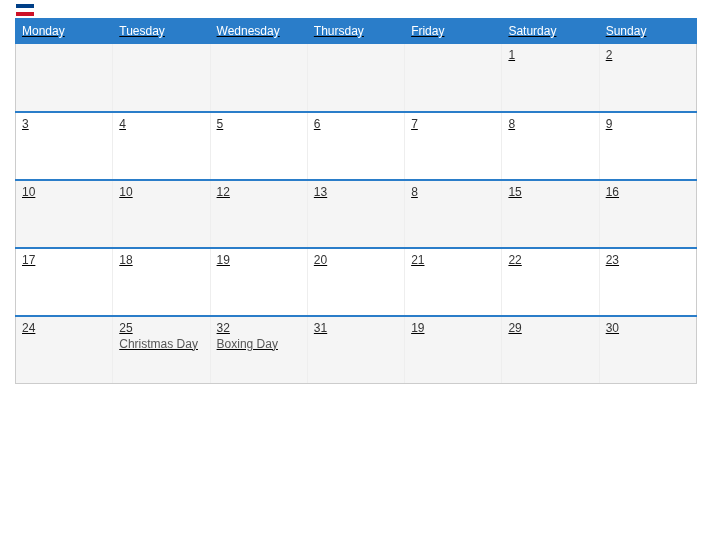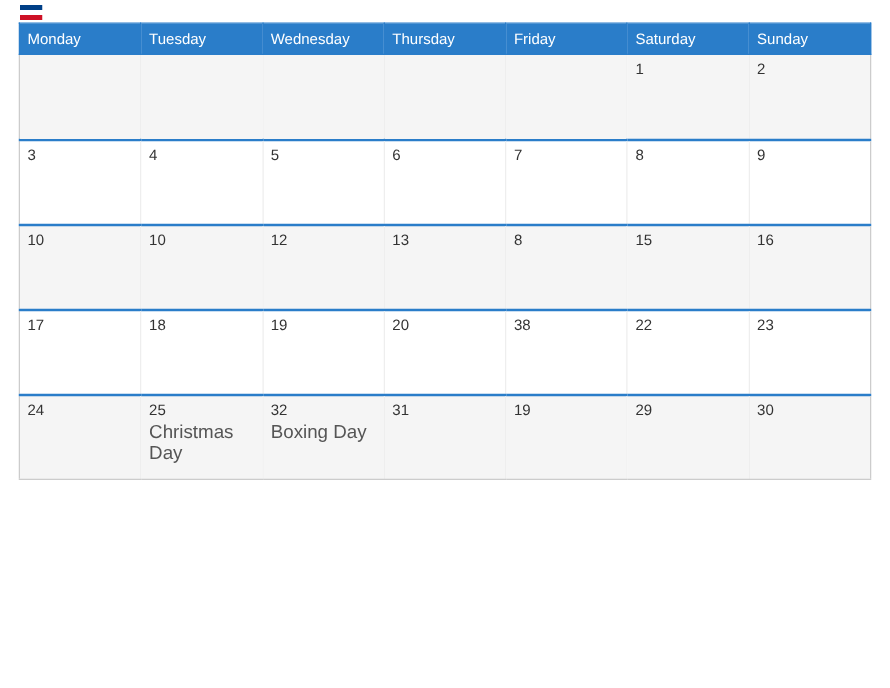--- a/index.html
+++ b/index.html
@@ -8,20 +8,21 @@
       background: #fff;
       width: 712px;
       height: 550px;
       overflow: hidden;
     }
     .page {
       width: 712px;
       height: 550px;
       background: #fff;
       padding: 10px 15px;
+      text-decoration: underline;
     }
     .header {
       display: flex;
       align-items: center;
       justify-content: center;
       position: relative;
       margin-bottom: 8px;
     }
     .logo {
       position: absolute;
@@ -90,21 +91,21 @@
     }
     .calendar tbody td:last-child {
       border-right: none;
     }
     .day-num {
       font-size: 12px;
       color: #333;
       display: block;
     }
     .holiday {
-      font-size: 15px;
+      font-size: 12px;
       color: #555;
       display: block;
       margin-top: 2px;
     }
     .row-with-topline td {
       border-top: 2px solid #2a7dc9;
     }
     .empty-cell {
       background: inherit;
     }
@@ -206,21 +207,21 @@
           <td>
             <span class="day-num">18</span>
           </td>
           <td>
             <span class="day-num">19</span>
           </td>
           <td>
             <span class="day-num">20</span>
           </td>
           <td>
-            <span class="day-num">38</span>
+            <span class="day-num">21</span>
           </td>
           <td>
             <span class="day-num">22</span>
           </td>
           <td>
             <span class="day-num">23</span>
           </td>
         </tr>
         <tr class="row-with-topline">
           <td>

